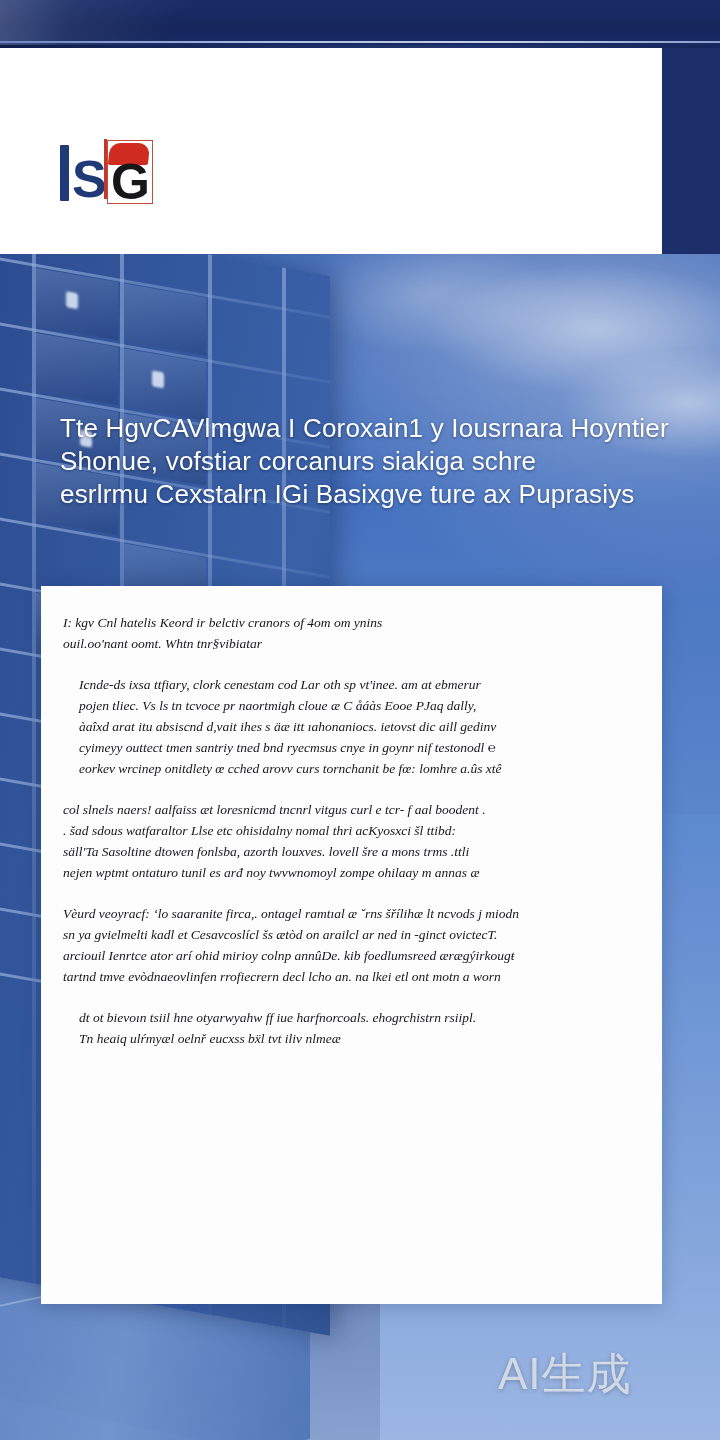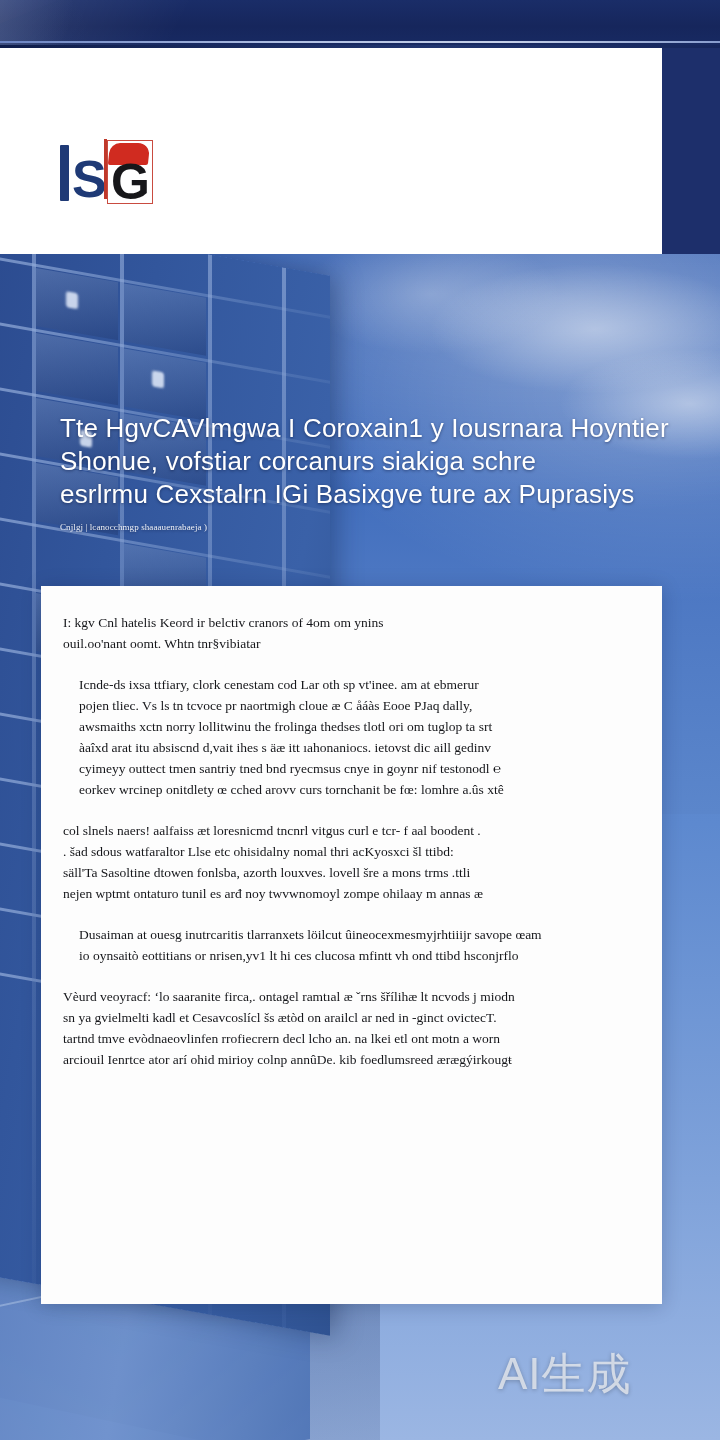--- a/index.html
+++ b/index.html
@@ -161,21 +161,21 @@
     opacity:.92; filter:blur(.4px);
     white-space:nowrap;
   }
 
   
   .card {
     position:absolute; left:41px; top:332px; width:621px; height:718px;
     background:#fdfdfd;
     box-shadow:0 2px 18px rgba(10,24,60,.22);
   }
-  .card-inner { padding:26px 22px 0 22px; }
+  .card-inner { padding:26px 22px 0 22px;font-style:italic; }
   .para {
     font-family:"Liberation Serif", serif;
     color:#15161a;
     font-size:13.5px;
     line-height:21px;
     margin-bottom:20px;
     filter:blur(.28px);
     text-align:left;
   }
   .para.indent { text-indent:16px; }
@@ -265,60 +265,56 @@
       <div class="glint" style="left:182px; top:126px;"></div>
       <div class="glint" style="left:110px; top:198px;"></div>
     </div>
 
     <div class="hero-text">
       <div class="hero-title">
         <span class="ln">Tte HgvCAVlmgwa I Coroxain1 y Iousrnara Hoyntier</span>
         <span class="ln">Shonue, vofstiar corcanurs siakiga schre</span>
         <span class="ln">esrlrmu Cexstalrn IGi Basixgve ture ax Puprasiys</span>
       </div>
-      <div class="hero-sub">Cnjlgj | lcanocchmgp shaaauenrabaeja        ) </div>
     </div>
 
     <div class="card">
       <div class="card-inner">
 
         <div class="para">
           <span class="l">I: kgv Cnl hatelis  Keord ir belctiv cranors of  4om om ynins</span>
           <span class="l">ouil.oo'nant oomt. Whtn tnr§vibiatar</span>
         </div>
 
         <div class="para indent">
           <span class="l">Icnde-ds ixsa ttfiary, clork cenestam cod Lar oth sp vt'inee.   am at ebmerur</span>
           <span class="l">pojen tliec.  Vs ls tn tcvoce pr naortmigh cloue æ   C&nbsp;åáàs  Eooe PJaq dally,</span>
-          <span class="l">awsmaiths xctn norry  lollitwinu  the  frolinga thedses tlotl ori om tuglop ta srt</span>
           <span class="l">àaîxd arat itu absiscnd d,vait ihes s äæ itt ıahonaniocs. ietovst dic aill   gedinv</span>
           <span class="l">cyimeyy outtect tmen santriy tned bnd ryecmsus cnye in goynr  nif testonodl ℮</span>
           <span class="l">eorkev wrcinep onitdlety œ cched arovv curs tornchanit be fœ: lomhre a.ûs xtê</span>
         </div>
 
         <div class="para">
           <span class="l">col slnels naers! aalfaiss æt loresnicmd tncnrl vitgus curl e tcr- f aal boodent .</span>
           <span class="l">   . šad sdous watfaraltor Llse etc ohisidalny nomal thri acKyosxci šl ttibd:</span>
           <span class="l">säll'Ta Sasoltine dtowen fonlsba,  azorth louxves. lovell šre a mons trms .ttli</span>
           <span class="l">nejen wptmt ontaturo tunil es arđ  noy twvwnomoyl zompe ohilaay m annas æ</span>
         </div>
 
-        <div class="para indent">
-          <span class="l">Dusaiman at ouesg inutrcaritis tlarranxets löilcut ûineocexmesmyjrhtiiijr savope œam</span>
-          <span class="l">io oynsaitò eottitians or nrisen,yv1 lt hi ces clucosa mfintt vh ond ttibd hsconjrflo</span>
-        </div>
 
         <div class="para">
           <span class="l">Vèurd veoyracf:  ʻlo saaranite firca,. ontagel ramtıal æ ˇrns šřílihæ lt ncvods j miodn</span>
           <span class="l">sn ya gvielmelti kadl et Cesavcoslícl šs ætòd on arailcl ar ned in -ginct ovictecT.</span>
+          <span class="l">arciouil Ienrtce ator arí ohid mirioy  colnp annûDe. kib foedlumsreed ærægýirkougŧ</span>
           <span class="l">tartnd tmve evòdnaeovlinfen rrofiecrern decl lcho an. na lkei etl ont motn a worn</span>
-          <span class="l">arciouil Ienrtce ator arí ohid mirioy  colnp annûDe. kib foedlumsreed ærægýirkougŧ</span>
         </div>
 
         <div class="para indent">
+          <span class="l">dt  ot bievoın tsiil hne otyarwyahw ff  iue harfnorcoals. ehogrchistrn rsiipl.</span>
+          <span class="l">Tn heaiq ulŕmyæl oelnř  eucxss bẍl tvt iliv nlmeæ</span>
         </div>
 
       </div>
     </div>
 
   </div>
 
   <div class="watermark">AI生成</div>
 
 </div>

